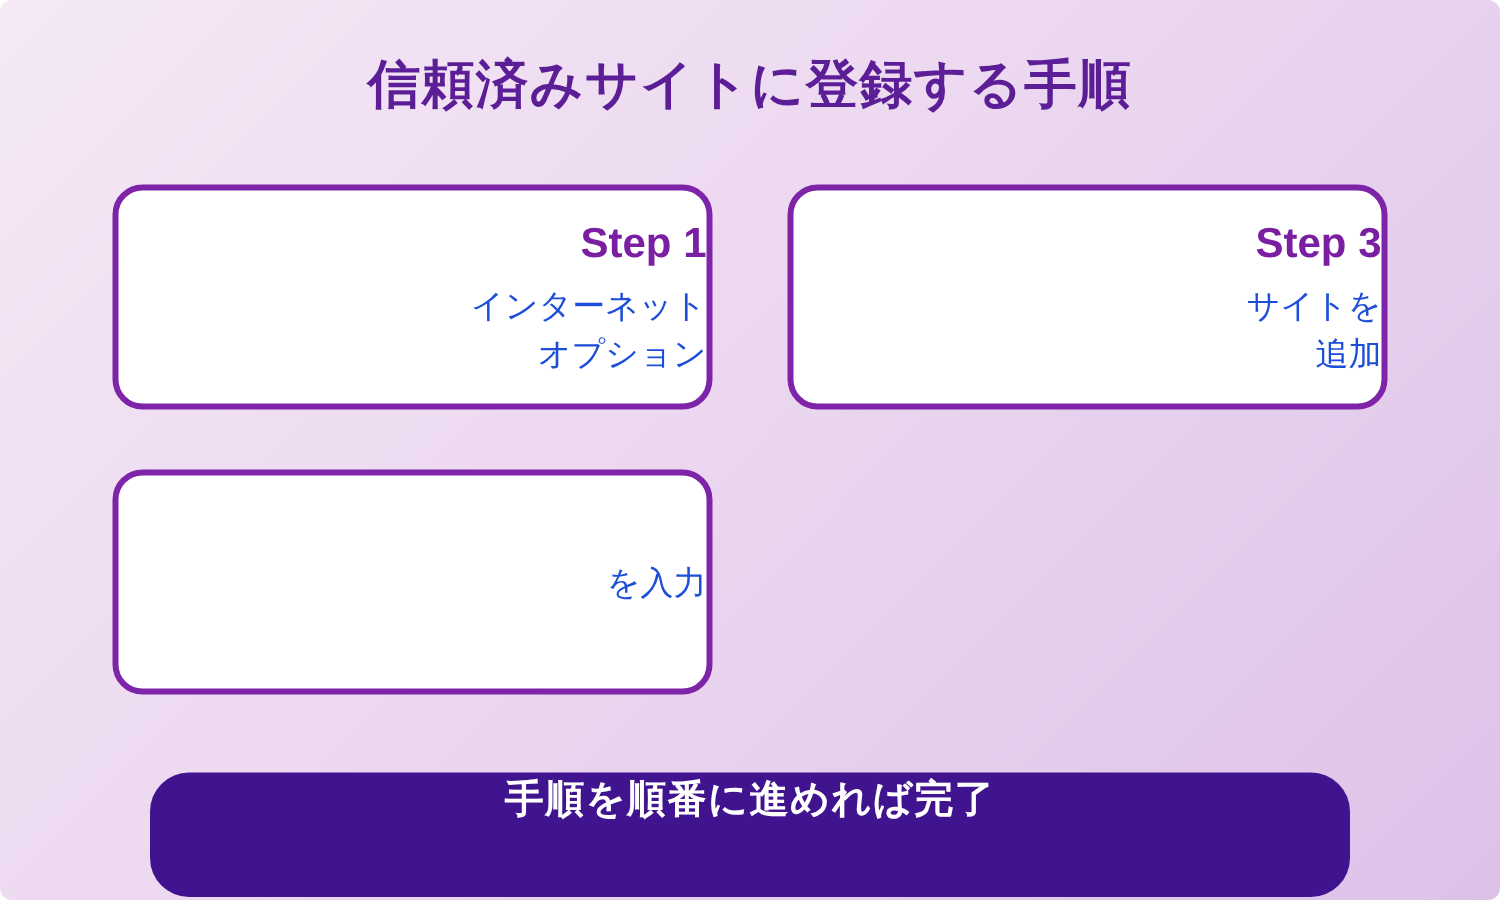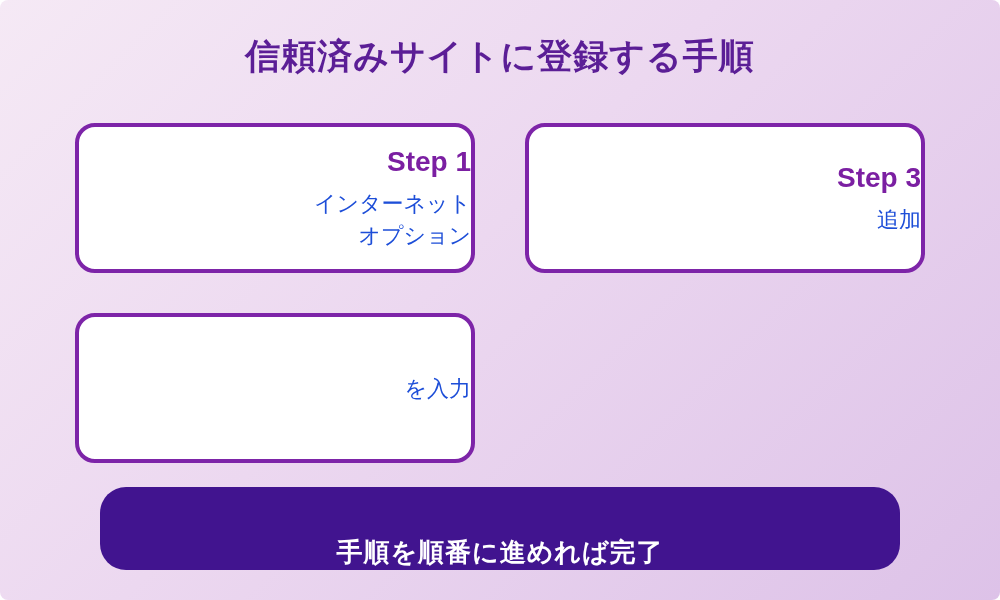--- a/index.html
+++ b/index.html
@@ -57,27 +57,27 @@
   }
   .card .step-line {
     font-size: 22px;
     color: #1d4ed8;
     line-height: 32px;
     text-align: center;
   }
   .footer-banner {
     position: absolute;
     left: 100px;
-    top: 487px;
+    top: 515px;
     width: 800px;
     height: 83px;
     background: #41148f;
     border-radius: 26px;
     display: flex;
-    align-items: flex-end;
+    align-items: flex-start;
     justify-content: center;
   }
   .footer-banner .footer-text {
     font-size: 26px;
     font-weight: bold;
     color: #ffffff;
     letter-spacing: 1px;
   }
 </style>
 </head>
@@ -91,20 +91,21 @@
 
     <div class="card">
       <div class="step-label">Step 1</div>
       <div class="step-line">インターネット</div>
       <div class="step-line">オプション</div>
     </div>
 
 
     <div class="card">
       <div class="step-label">Step 3</div>
+      <div class="step-line">サイトを</div>
       <div class="step-line">追加</div>
     </div>
 
     <div class="card">
       <div class="step-line">を入力</div>
     </div>
 
   </div>
 
   <div class="footer-banner">

